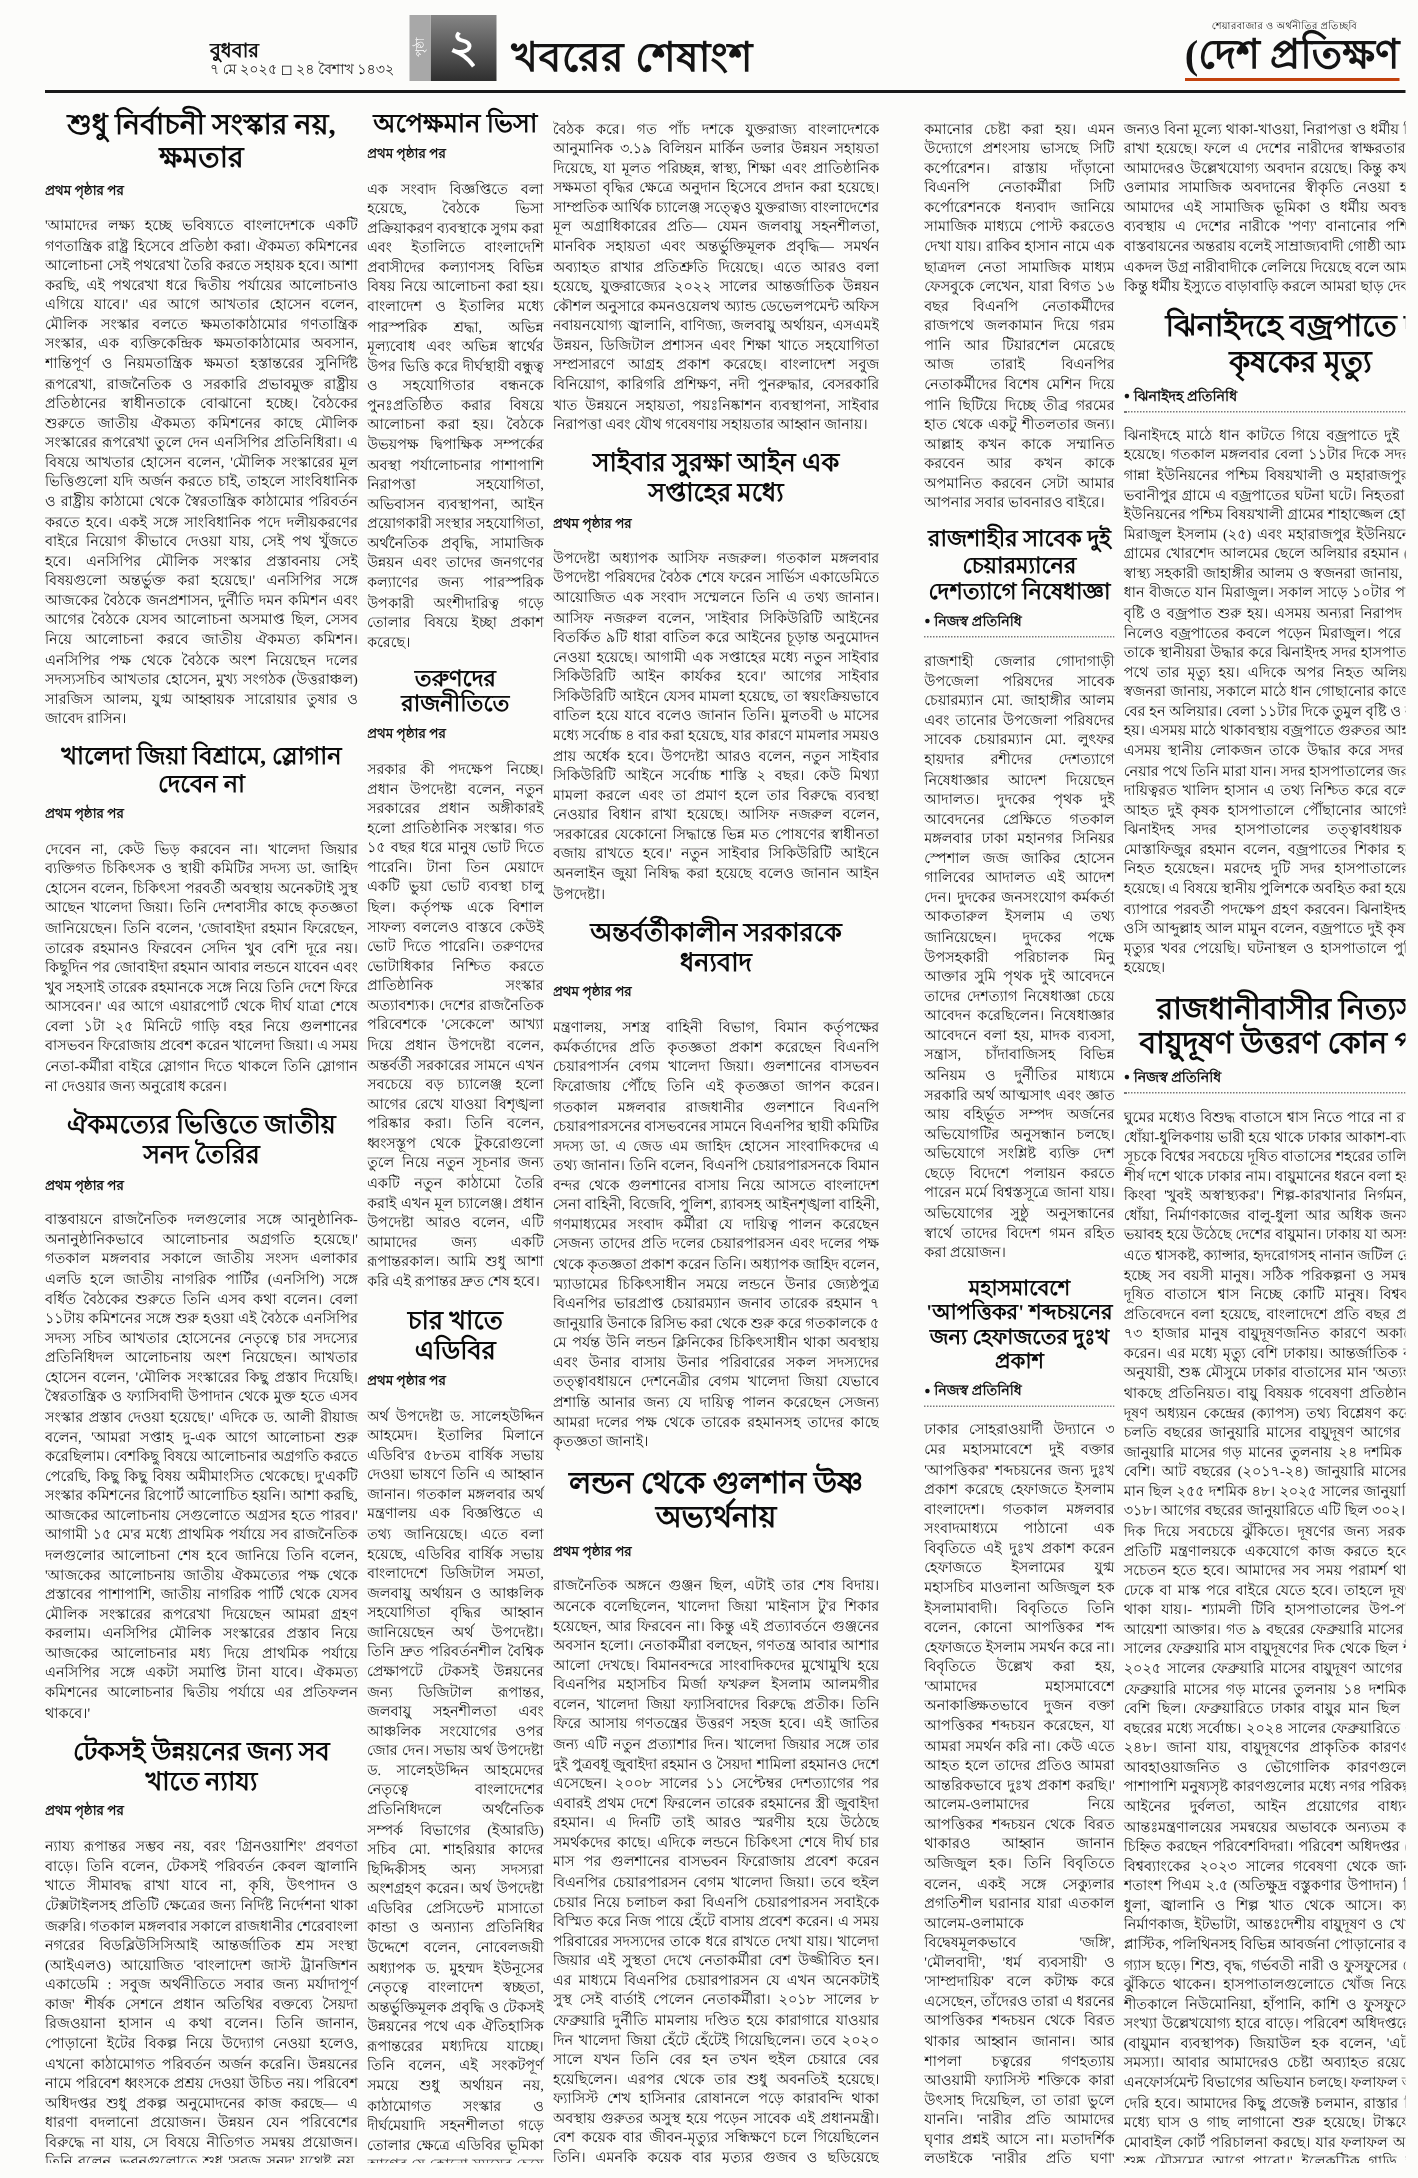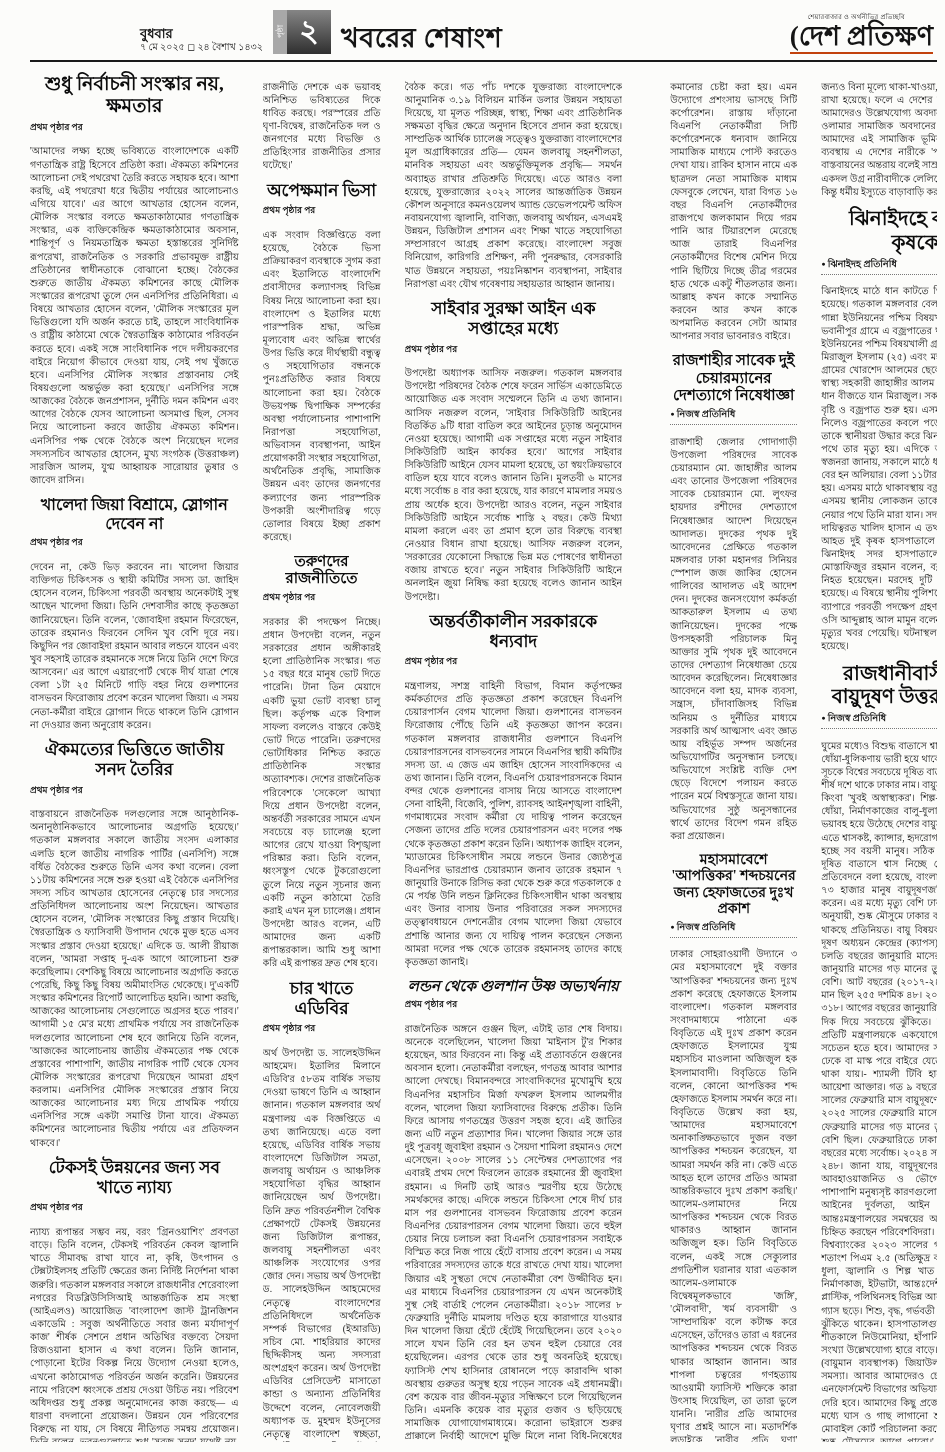--- a/index.html
+++ b/index.html
@@ -27,21 +27,21 @@
     display:flex;align-items:center;justify-content:center;
     font-size:30px;font-weight:bold;
   }
   .section-title{font-size:27px;font-weight:bold;letter-spacing:.5px;white-space:nowrap;line-height:1;padding-bottom:2px;}
   .mast-spacer{flex:1;}
   .brand{display:inline-block;text-align:center;border-bottom:2px solid #c2410c;padding-bottom:2px;margin-right:4px;}
   .brand .tagline{font-size:6.5px;text-align:left;margin-left:18px;letter-spacing:.3px;}
   .brand .brandname{font-size:27px;font-weight:bold;line-height:1;white-space:nowrap;}
   .brand .brandname::before{content:"(";font-weight:bold;}
   
-  .columns{display:flex;gap:24px;margin-top:8px;height:1372px;overflow:hidden;}
+  .columns{display:flex;gap:6px;margin-top:8px;height:1372px;overflow:hidden;}
   .col{overflow:hidden;box-sizing:border-box;}
   .article{margin-bottom:7px;}
   .headline{
     font-weight:bold;text-align:center;line-height:1.18;margin:3px 0 2px;
     font-family:"Liberation Serif","DejaVu Serif",serif;color:#0c0c0c;
   }
   .kicker{font-size:9px;font-weight:bold;text-align:left;margin-bottom:2px;}
   .byline{font-size:9.5px;font-weight:bold;text-align:left;margin:1px 0 0;}
   .byline .dot{font-size:7px;vertical-align:1px;}
   .byline-rule{border-bottom:1.5px dotted #777;margin:2px 0 4px;}
@@ -97,24 +97,20 @@
 
   <article class="article">
     <h2 class="headline" style="font-size: 17px;">টেকসই উন্নয়নের জন্য সব খাতে ন্যায্য</h2>
     <div class="kicker">প্রথম পৃষ্ঠার পর</div>
 
     <p class="body">ন্যায্য রূপান্তর সম্ভব নয়, বরং 'গ্রিনওয়াশিং' প্রবণতা বাড়ে। তিনি বলেন, টেকসই পরিবর্তন কেবল জ্বালানি খাতে সীমাবদ্ধ রাখা যাবে না, কৃষি, উৎপাদন ও টেক্সটাইলসহ প্রতিটি ক্ষেত্রের জন্য নির্দিষ্ট নির্দেশনা থাকা জরুরি। গতকাল মঙ্গলবার সকালে রাজধানীর শেরেবাংলা নগরের বিডব্লিউসিসিআই আন্তর্জাতিক শ্রম সংস্থা (আইএলও) আয়োজিত 'বাংলাদেশ জাস্ট ট্রানজিশন একাডেমি : সবুজ অর্থনীতিতে সবার জন্য মর্যাদাপূর্ণ কাজ' শীর্ষক সেশনে প্রধান অতিথির বক্তব্যে সৈয়দা রিজওয়ানা হাসান এ কথা বলেন। তিনি জানান, পোড়ানো ইটের বিকল্প নিয়ে উদ্যোগ নেওয়া হলেও, এখনো কাঠামোগত পরিবর্তন অর্জন করেনি। উন্নয়নের নামে পরিবেশ ধ্বংসকে প্রশ্রয় দেওয়া উচিত নয়। পরিবেশ অধিদপ্তর শুধু প্রকল্প অনুমোদনের কাজ করছে— এ ধারণা বদলানো প্রয়োজন। উন্নয়ন যেন পরিবেশের বিরুদ্ধে না যায়, সে বিষয়ে নীতিগত সমন্বয় প্রয়োজন। তিনি বলেন, ভবনগুলোতে শুধু 'সবুজ সনদ' যথেষ্ট নয়, বরং দেখতে হবে ওই ভবনগুলো নারীবান্ধব কিনা, শ্রমিকদের বিশ্রাম নিশ্চিত করা হচ্ছে কিনা, পানি পুনঃব্যবহার ও টেকসই জ্বালানি ব্যবহৃত হচ্ছে কিনা। তিনি আরও বলেন, বিদ্যুৎ অপচয় রোধে সঠিক পরিকল্পনার প্রয়োজন। একদিকে আমরা বিদ্যুৎ সরবরাহ নিশ্চিত করতে চাই, অন্যদিকে আমদানিকৃত জ্বালানির ওপর নির্ভরশীল হয়ে বিদ্যুৎ অপচয় করি— এটি নীতির পাশাপাশি মূল্যবোধের বিষয়। তিনি আশা প্রকাশ করেন, সরকার, আন্তর্জাতিক সংস্থা, বেসরকারি খাত ও এনজিও একযোগে কাজ করলে টেকসই পদ্ধতিগুলো নীতিমালায় প্রতিফলিত হবে এবং প্রাতিষ্ঠানিক রূপ পাবে।</p>
   </article>
 
 </div>
       <div class="col" style="flex: 0 0 13%;">
-  <article class="article">
-
-    <p class="body">রাজনীতি দেশকে এক ভয়াবহ অনিশ্চিত ভবিষ্যতের দিকে ধাবিত করছে। পরস্পরের প্রতি ঘৃণা-বিদ্বেষ, রাজনৈতিক দল ও জনগণের মধ্যে বিভক্তি ও প্রতিহিংসার রাজনীতির প্রসার ঘটেছে।'</p>
-  </article>
 
   <article class="article">
     <h2 class="headline" style="font-size: 17px;">অপেক্ষমান ভিসা</h2>
     <div class="kicker">প্রথম পৃষ্ঠার পর</div>
 
     <p class="body">এক সংবাদ বিজ্ঞপ্তিতে বলা হয়েছে, বৈঠকে ভিসা প্রক্রিয়াকরণ ব্যবস্থাকে সুগম করা এবং ইতালিতে বাংলাদেশি প্রবাসীদের কল্যাণসহ বিভিন্ন বিষয় নিয়ে আলোচনা করা হয়। বাংলাদেশ ও ইতালির মধ্যে পারস্পরিক শ্রদ্ধা, অভিন্ন মূল্যবোধ এবং অভিন্ন স্বার্থের উপর ভিত্তি করে দীর্ঘস্থায়ী বন্ধুত্ব ও সহযোগিতার বন্ধনকে পুনঃপ্রতিষ্ঠিত করার বিষয়ে আলোচনা করা হয়। বৈঠকে উভয়পক্ষ দ্বিপাক্ষিক সম্পর্কের অবস্থা পর্যালোচনার পাশাপাশি নিরাপত্তা সহযোগিতা, অভিবাসন ব্যবস্থাপনা, আইন প্রয়োগকারী সংস্থার সহযোগিতা, অর্থনৈতিক প্রবৃদ্ধি, সামাজিক উন্নয়ন এবং তাদের জনগণের কল্যাণের জন্য পারস্পরিক উপকারী অংশীদারিত্ব গড়ে তোলার বিষয়ে ইচ্ছা প্রকাশ করেছে।</p>
   </article>
 
   <article class="article">
     <h2 class="headline" style="font-size: 15px;">তরুণদের রাজনীতিতে</h2>
@@ -144,21 +140,21 @@
   </article>
 
   <article class="article">
     <h2 class="headline" style="font-size: 17px;">অন্তর্বর্তীকালীন সরকারকে ধন্যবাদ</h2>
     <div class="kicker">প্রথম পৃষ্ঠার পর</div>
 
     <p class="body">মন্ত্রণালয়, সশস্ত্র বাহিনী বিভাগ, বিমান কর্তৃপক্ষের কর্মকর্তাদের প্রতি কৃতজ্ঞতা প্রকাশ করেছেন বিএনপি চেয়ারপার্সন বেগম খালেদা জিয়া। গুলশানের বাসভবন ফিরোজায় পৌঁছে তিনি এই কৃতজ্ঞতা জাপন করেন। গতকাল মঙ্গলবার রাজধানীর গুলশানে বিএনপি চেয়ারপারসনের বাসভবনের সামনে বিএনপির স্থায়ী কমিটির সদস্য ডা. এ জেড এম জাহিদ হোসেন সাংবাদিকদের এ তথ্য জানান। তিনি বলেন, বিএনপি চেয়ারপারসনকে বিমান বন্দর থেকে গুলশানের বাসায় নিয়ে আসতে বাংলাদেশ সেনা বাহিনী, বিজেবি, পুলিশ, র‍্যাবসহ আইনশৃঙ্খলা বাহিনী, গণমাধ্যমের সংবাদ কর্মীরা যে দায়িত্ব পালন করেছেন সেজন্য তাদের প্রতি দলের চেয়ারপারসন এবং দলের পক্ষ থেকে কৃতজ্ঞতা প্রকাশ করেন তিনি। অধ্যাপক জাহিদ বলেন, 'ম্যাডামের চিকিৎসাধীন সময়ে লন্ডনে উনার জ্যেষ্ঠপুত্র বিএনপির ভারপ্রাপ্ত চেয়ারম্যান জনাব তারেক রহমান ৭ জানুয়ারি উনাকে রিসিভ করা থেকে শুরু করে গতকালকে ৫ মে পর্যন্ত উনি লন্ডন ক্লিনিকের চিকিৎসাধীন থাকা অবস্থায় এবং উনার বাসায় উনার পরিবারের সকল সদস্যদের তত্ত্বাবধায়নে দেশনেত্রীর বেগম খালেদা জিয়া যেভাবে প্রশান্তি আনার জন্য যে দায়িত্ব পালন করেছেন সেজন্য আমরা দলের পক্ষ থেকে তারেক রহমানসহ তাদের কাছে কৃতজ্ঞতা জানাই।</p>
   </article>
 
   <article class="article">
-    <h2 class="headline" style="font-size: 15px; font-style: italic;">লন্ডন থেকে গুলশান উষ্ণ অভ্যর্থনায়</h2>
+    <h2 class="headline" style="font-size: 20px;">লন্ডন থেকে গুলশান উষ্ণ অভ্যর্থনায়</h2>
     <div class="kicker">প্রথম পৃষ্ঠার পর</div>
 
     <p class="body">রাজনৈতিক অঙ্গনে গুঞ্জন ছিল, এটাই তার শেষ বিদায়। অনেকে বলেছিলেন, খালেদা জিয়া 'মাইনাস টু'র শিকার হয়েছেন, আর ফিরবেন না। কিন্তু এই প্রত্যাবর্তনে গুঞ্জনের অবসান হলো। নেতাকর্মীরা বলছেন, গণতন্ত্র আবার আশার আলো দেখছে। বিমানবন্দরে সাংবাদিকদের মুখোমুখি হয়ে বিএনপির মহাসচিব মির্জা ফখরুল ইসলাম আলমগীর বলেন, খালেদা জিয়া ফ্যাসিবাদের বিরুদ্ধে প্রতীক। তিনি ফিরে আসায় গণতন্ত্রের উত্তরণ সহজ হবে। এই জাতির জন্য এটি নতুন প্রত্যাশার দিন। খালেদা জিয়ার সঙ্গে তার দুই পুত্রবধূ জুবাইদা রহমান ও সৈয়দা শামিলা রহমানও দেশে এসেছেন। ২০০৮ সালের ১১ সেপ্টেম্বর দেশত্যাগের পর এবারই প্রথম দেশে ফিরলেন তারেক রহমানের স্ত্রী জুবাইদা রহমান। এ দিনটি তাই আরও স্মরণীয় হয়ে উঠেছে সমর্থকদের কাছে। এদিকে লন্ডনে চিকিৎসা শেষে দীর্ঘ চার মাস পর গুলশানের বাসভবন ফিরোজায় প্রবেশ করেন বিএনপির চেয়ারপারসন বেগম খালেদা জিয়া। তবে হুইল চেয়ার নিয়ে চলাচল করা বিএনপি চেয়ারপারসন সবাইকে বিস্মিত করে নিজ পায়ে হেঁটে বাসায় প্রবেশ করেন। এ সময় পরিবারের সদস্যদের তাকে ধরে রাখতে দেখা যায়। খালেদা জিয়ার এই সুস্থতা দেখে নেতাকর্মীরা বেশ উজ্জীবিত হন। এর মাধ্যমে বিএনপির চেয়ারপারসন যে এখন অনেকটাই সুস্থ সেই বার্তাই পেলেন নেতাকর্মীরা। ২০১৮ সালের ৮ ফেব্রুয়ারি দুর্নীতি মামলায় দণ্ডিত হয়ে কারাগারে যাওয়ার দিন খালেদা জিয়া হেঁটে হেঁটেই গিয়েছিলেন। তবে ২০২০ সালে যখন তিনি বের হন তখন হুইল চেয়ারে বের হয়েছিলেন। এরপর থেকে তার শুধু অবনতিই হয়েছে। ফ্যাসিস্ট শেখ হাসিনার রোষানলে পড়ে কারাবন্দি থাকা অবস্থায় গুরুতর অসুস্থ হয়ে পড়েন সাবেক এই প্রধানমন্ত্রী। বেশ কয়েক বার জীবন-মৃত্যুর সন্ধিক্ষণে চলে গিয়েছিলেন তিনি। এমনকি কয়েক বার মৃত্যুর গুজব ও ছড়িয়েছে সামাজিক যোগাযোগমাধ্যমে। করোনা ভাইরাসে শুরুর প্রাক্কালে নির্বাহী আদেশে মুক্তি মিলে নানা বিধি-নিষেধের মধ্যে ছিলেন বাসার চার দেয়ালে। তবে গত ৫ আগস্ট ছাত্র-জনতার অভ্যুত্থানে শেখ হাসিনার পতন ঘটলে মুক্তি মেলে খালেদা জিয়ার। মামলা থেকে খালাস পাওয়ায় পথ খুলে বিদেশে যাওয়ার। নানা জল্পনা-কল্পনার পর গত জানুয়ারির শুরুর দিকে তিনি লন্ডনে যান উন্নত চিকিৎসার জন্য।</p>
   </article>
 
 </div>
       <div class="col" style="flex: 0 0 14%; margin-left: 24px;">
   <article class="article">
 
     <p class="body">কমানোর চেষ্টা করা হয়। এমন উদ্যোগে প্রশংসায় ভাসছে সিটি কর্পোরেশন। রাস্তায় দাঁড়ানো বিএনপি নেতাকর্মীরা সিটি কর্পোরেশনকে ধন্যবাদ জানিয়ে সামাজিক মাধ্যমে পোস্ট করতেও দেখা যায়। রাকিব হাসান নামে এক ছাত্রদল নেতা সামাজিক মাধ্যম ফেসবুকে লেখেন, যারা বিগত ১৬ বছর বিএনপি নেতাকর্মীদের রাজপথে জলকামান দিয়ে গরম পানি আর টিয়ারশেল মেরেছে আজ তারাই বিএনপির নেতাকর্মীদের বিশেষ মেশিন দিয়ে পানি ছিটিয়ে দিচ্ছে তীব্র গরমের হাত থেকে একটু শীতলতার জন্য। আল্লাহ কখন কাকে সম্মানিত করবেন আর কখন কাকে অপমানিত করবেন সেটা আমার আপনার সবার ভাবনারও বাইরে।</p>

